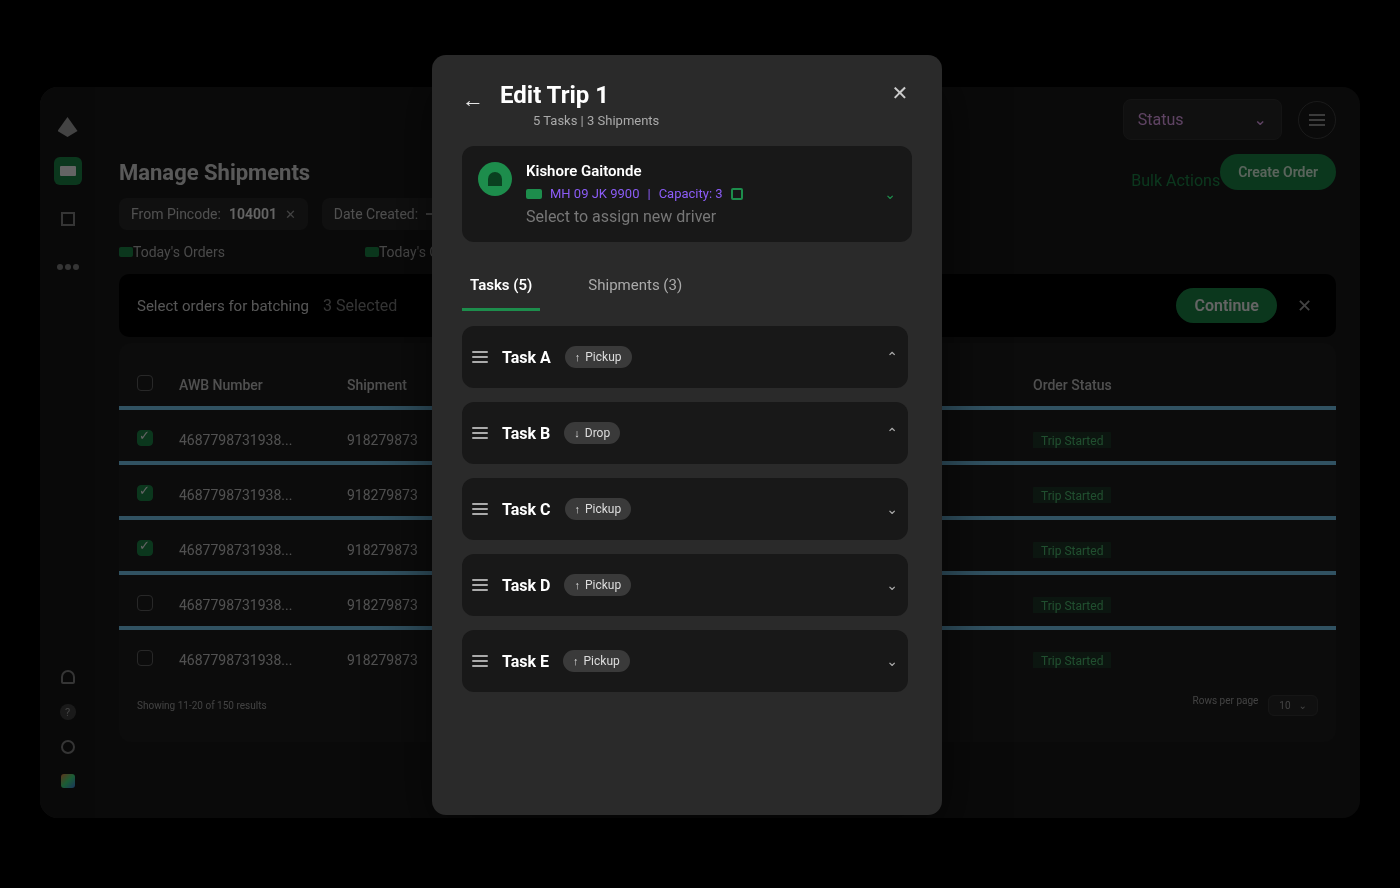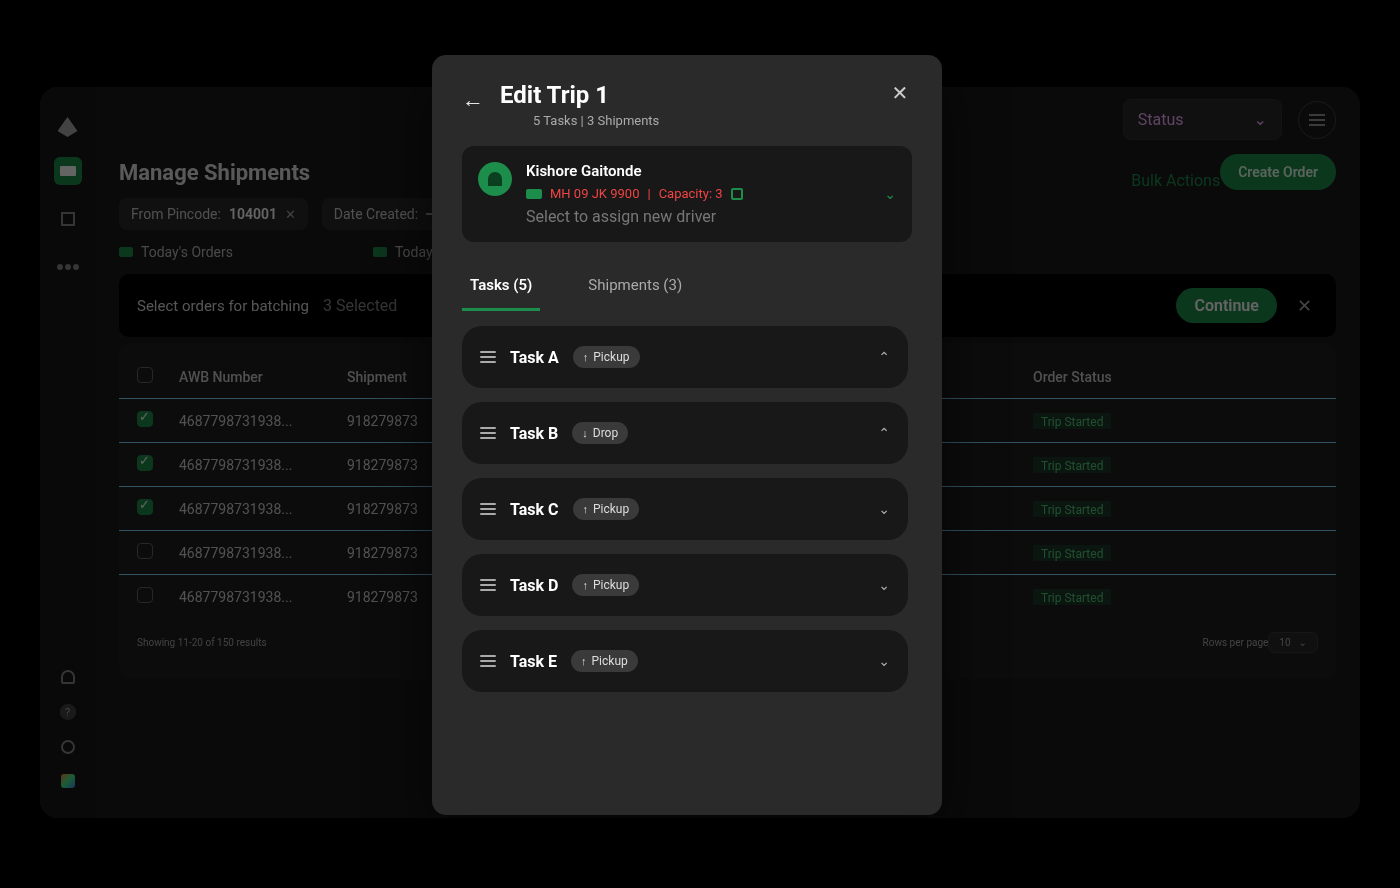--- a/index.html
+++ b/index.html
@@ -52,46 +52,46 @@
 .page-title-row { display:flex; align-items:center; justify-content:space-between; padding: 2px 0; }
 .page-title { color:#e5e5e5; font-size:22px; font-weight:700; }
 .create-btn { background:#1d8d4c; color:#e5ffe9; padding:10px 18px; border-radius:18px; font-weight:600; font-size:14px; }
 
 .filter-row { display:flex; gap:14px; padding: 6px 0; }
 .chip { background:#2a2a2a; border-radius:8px; padding:8px 12px; color:#ccc; display:inline-flex; align-items:center; gap:8px; font-size:14px; }
 .chip .x { color:#aaa; font-size:13px; }
 .chip .val { color:#fff; font-weight:600;}
 
 .tab-row { display:flex; gap:140px; padding: 8px 0; }
-.tab-item { display:inline-flex; align-items:center; gap:8px; color:#bbb; font-size:14px; }
+.tab-item { display:inline-flex; align-items:center; gap:0; color:#bbb; font-size:14px; }
 .tab-item .box-ic { width:14px; height:10px; background:#1d8d4c; border-radius:2px; }
 
 .batch-bar { background:#000000; border-radius:10px; padding:14px 18px; display:flex; align-items:center; gap:14px; margin: 6px 0; }
 .batch-bar .txt { color:#ddd; font-size:15px; }
 .batch-bar .sel { color:#888; }
 .continue-btn { margin-left:auto; background:#1d8d4c; color:#fff; padding:8px 18px; border-radius:18px; font-weight:600; }
 .close-x { color:#aaa; font-size:18px; padding:0 6px; }
 
 .table { background:#1f1f1f; border-radius:12px; padding: 12px 0; margin-top:6px; }
 .thead, .trow { display:flex; align-items:center; padding: 12px 18px; gap:18px; }
 .thead { color:#ccc; font-size:14px; font-weight:500; }
-.trow { color:#d0d0d0; font-size:14px; border-top:1px solid #7dd3fc; }
-.th, .td { overflow:hidden; text-overflow:ellipsis; white-space:nowrap; }
+.trow { color:#d0d0d0; font-size:14px; border-top:4px solid #7dd3fc; }
+.th, .td { overflow:hidden; text-overflow:ellipsis; white-space:nowrap;margin-top:8px; }
 .c-chk { flex: 0 0 24px; }
 .c-awb { flex: 0 0 150px; }
 .c-ship { flex: 0 0 460px; }
 .c-created { flex: 0 0 190px; }
 .c-status { flex: 0 0 140px; }
 .checkbox { width:16px; height:16px; border:1.5px solid #666; border-radius:4px; display:inline-block; }
 .checkbox.ck { background:#1d8d4c; border-color:#1d8d4c; position:relative; }
 .checkbox.ck::after { content:'✓'; position:absolute; left:1px; top:-3px; color:#fff; font-size:13px; }
 .status-badge { background:#1f3a28; color:#54c97a; font-size:12px; padding:4px 8px; border-radius:4px; }
 
 .table-footer { display:flex; justify-content:space-between; align-items:center; padding: 14px 18px; color:#aaa; font-size:10px; }
-.rpp { display:flex; align-items:center; }
+.rpp { display:flex; align-items:flex-start; gap:10px; }
 .rpp-dd { background:#2a2a2a; border:1px solid #3a3a3a; border-radius:6px; padding:4px 10px; display:inline-flex; align-items:center; gap:8px; }
 
 
 .modal {
   position:absolute; left: 432px; top: 55px;
   width: 510px; height: 760px;
   background:#2a2a2a; border-radius:14px;
   padding: 26px 30px 0 30px;
   box-shadow: 0 20px 60px rgba(0,0,0,0.6);
   display:flex; flex-direction:column;
@@ -99,35 +99,35 @@
 .modal-head { display:flex; align-items:flex-start; gap:16px; }
 .back-arr { color:#e5e5e5; font-size:22px; margin-top:6px; width:22px;}
 .modal-title { color:#fff; font-size:24px; font-weight:700; }
 .modal-sub { color:#aaa; font-size:13px; margin-top:4px;margin-left:33px; }
 .modal-close { margin-left:auto; color:#ccc; font-size:20px; width:24px; height:24px; display:flex; align-items:center; justify-content:center; }
 
 .driver-card { background:#181818; border-radius:12px; padding:16px; margin-top:18px; display:flex; gap:14px; align-items:flex-start; }
 .avatar { width:34px; height:34px; background:#1d8d4c; border-radius:50%; display:flex; align-items:center; justify-content:center; flex-shrink:0;}
 .avatar span { width:14px; height:14px; background:#0a4020; border-radius:50% 50% 0 0; }
 .driver-name { color:#fff; font-weight:600; font-size:15px; }
-.driver-meta { display:flex; align-items:center; gap:8px; color:#ef4444; font-size:13px; margin-top:6px; }
+.driver-meta { display:flex; align-items:center; gap:8px; color:#8b5cf6; font-size:13px; margin-top:6px; }
 .truck-green { width:16px; height:10px; background:#1d8d4c; border-radius:2px; }
 .pkg-ic { width:12px; height:12px; border:2px solid #1d8d4c; border-radius:2px; }
 .driver-hint { color:#777; font-size:16px; margin-top:6px; }
 .dc-chevron { margin-left:auto; color:#1d8d4c; align-self:center; font-size:14px;}
 
 .modal-tabs { display:flex; gap:40px; margin-top:20px; border-bottom:1px solid #2a2a2a; }
 .mtab { padding: 14px 8px; color:#aaa; font-size:15px; border-bottom:3px solid transparent; }
 .mtab.active { color:#fff; font-weight:600; border-bottom-color:#1d8d4c; }
 
 .tasks { margin-top:14px; display:flex; flex-direction:column; gap:14px; overflow-y:auto; padding-right:4px; }
 .tasks::-webkit-scrollbar { width:5px; }
 .tasks::-webkit-scrollbar-thumb { background:#4a4a4a; border-radius:3px; }
 .tasks::-webkit-scrollbar-track { background:transparent; }
-.task-card { background:#181818; border-radius:20px; padding:20px 18px; display:flex; align-items:center; gap:14px; flex-shrink:0; }
+.task-card { background:#181818; border-radius:12px; padding:20px 10px; display:flex; align-items:center; gap:14px; flex-shrink:0; }
 .drag-ic { width:16px; display:flex; flex-direction:column; gap:3px; }
 .drag-ic span { height:2px; background:#aaa; border-radius:1px; }
 .task-name { color:#fff; font-weight:700; font-size:16px; }
 .task-type { background:#3a3a3a; color:#ddd; font-size:12px; padding:4px 10px; border-radius:12px; display:inline-flex; align-items:center; gap:5px; }
 .task-type .arr { font-size:11px; }
 .task-chevron { margin-left:auto; color:#aaa; font-size:14px; }
 </style>
 </head>
 <body>
 

